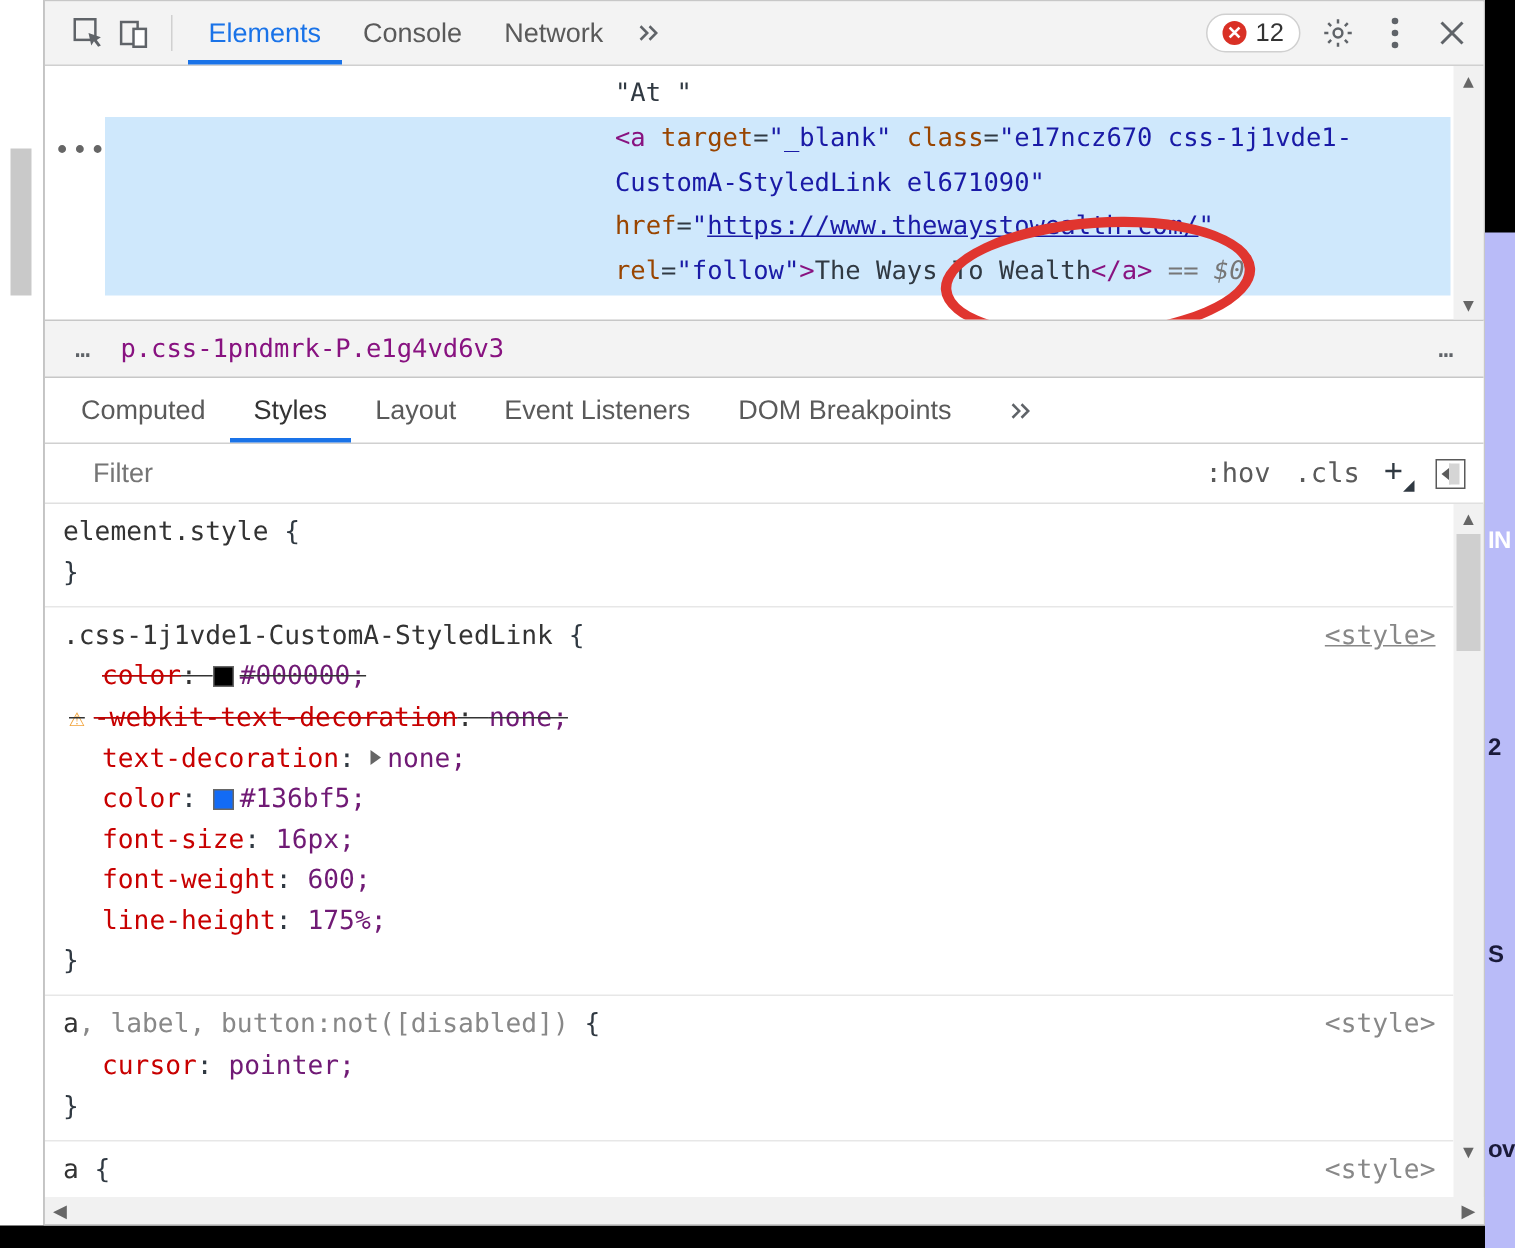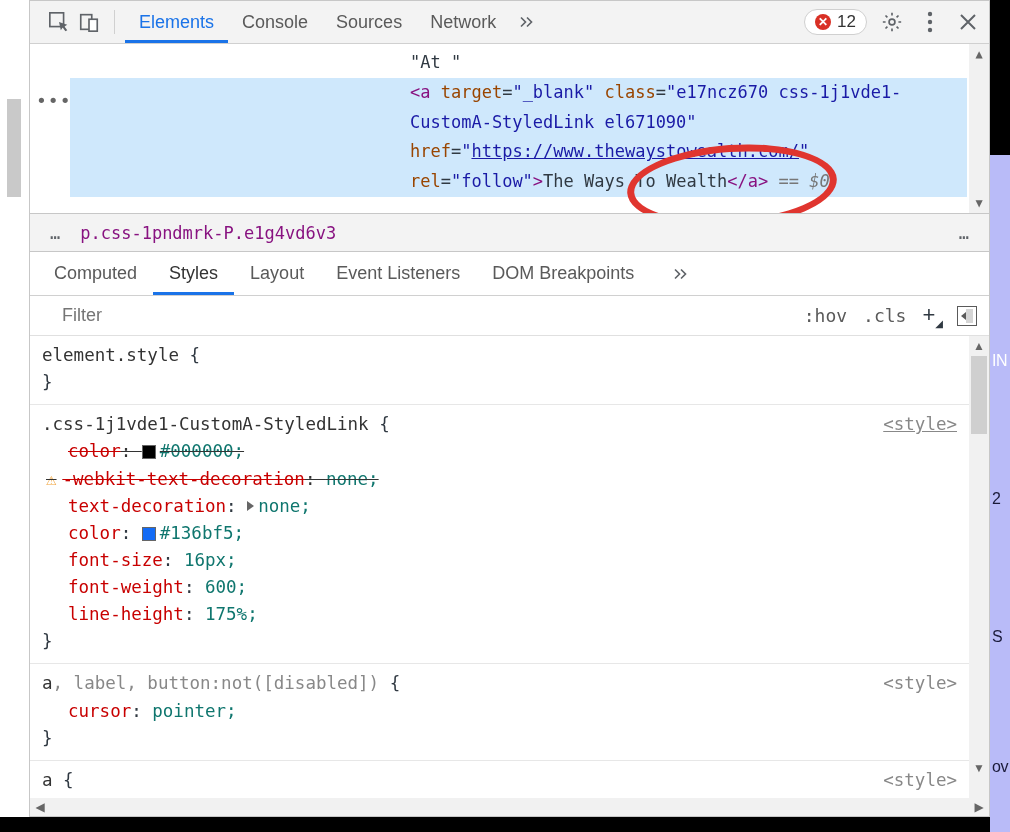--- a/index.html
+++ b/index.html
@@ -24,21 +24,21 @@
   }
   .right-strip {
     position:absolute; left:990px; top:0; width:20px; height:100%;
     background:#000;
   }
   .right-strip .purple {
     position:absolute; left:0; top:155px; width:20px; height:677px;
     background:#b9bbf8;
   }
   .rs-label {
-    position:absolute; left:2px; color:#fff; font-size:16px; font-weight:400; font-family:Arial,sans-serif; letter-spacing:-0.5px;
+    position:absolute; left:2px; color:#fff; font-size:16px; font-weight:700; font-family:Arial,sans-serif; letter-spacing:-0.5px;
   }
   .left-gutter {
     position:absolute; left:0; top:0; width:29px; height:817px; background:#fff;
   }
   .left-gutter .thumb { position:absolute; left:7px; top:99px; width:14px; height:98px; background:#c9c9c9; border-radius:0; }
 
   
   .topbar {
     height:43px; border-bottom:1px solid #d0d0d0;
     display:flex; align-items:center;
@@ -141,21 +141,21 @@
     font-size:17.5px; line-height:1.55;
     background:#fff;
   }
   .rule { border-bottom:1px solid #e7e7e7; padding:6px 12px 8px 12px; position:relative; }
   .rule .origin { position:absolute; right:12px; top:6px; color:#888; text-decoration:underline; }
   .rule .origin.nolink { text-decoration:none; }
   .rule .sel { color:#333; }
   .rule .sel .gray { color:#888; }
   .decls { padding-left:26px; }
   .prop { color:#c80000; }
-  .valv { color:#0f766e;margin-top:47px; }
+  .valv { color:#701a75;margin-top:47px; }
   .strike { text-decoration:line-through; color:#333;}
   .strike .prop { text-decoration:line-through; }
   .swatch { display:inline-block; width:14px; height:14px; vertical-align:-2px; border:1px solid #666; margin-right:4px;}
   .warn { color:#f1a33a; margin-left:-22px; margin-right:6px; }
   .tri-small { display:inline-block; width:0;height:0;border-top:5px solid transparent;border-bottom:5px solid transparent;border-left:7px solid #666; vertical-align:1px; margin-right:4px;}
 
   .styles-vscroll { width:20px; background:#f1f1f1; position:relative; }
   .styles-vscroll .arrow { width:20px;height:20px; position:absolute; display:flex;align-items:center;justify-content:center; color:#666; font-size:12px;}
   .styles-vscroll .arrow.up{ top:0;} .styles-vscroll .arrow.down{ bottom:20px;}
   .styles-vscroll .thumb { position:absolute; left:2px; top:20px; width:16px; height:78px; background:#cfcfcf;}
@@ -188,23 +188,20 @@
           <rect x="3" y="4" width="12" height="16" fill="none" stroke="#5f6368" stroke-width="1.8"></rect>
           <rect x="12" y="9" width="9" height="13" fill="#fff" stroke="#5f6368" stroke-width="1.8"></rect>
         </svg>
     </div>
     <div style="width:1px;height:24px;background:#d0d0d0;margin:0 10px"></div>
     <div class="tab active">
         <span>Elements</span>
       </div>
     <div class="tab">
         <span>Console</span>
-      </div>
-    <div class="tab">
-        <span>Sources</span>
       </div>
     <div class="tab">
         <span>Network</span>
       </div>
     <div class="tab" style="padding:0 8px">
       <svg width="18" height="18" viewBox="0 0 24 24">
           <path d="M4 6l6 6-6 6M12 6l6 6-6 6" fill="none" stroke="#5f6368" stroke-width="2.2"></path>
         </svg>
     </div>
     <div class="spacer"></div>

